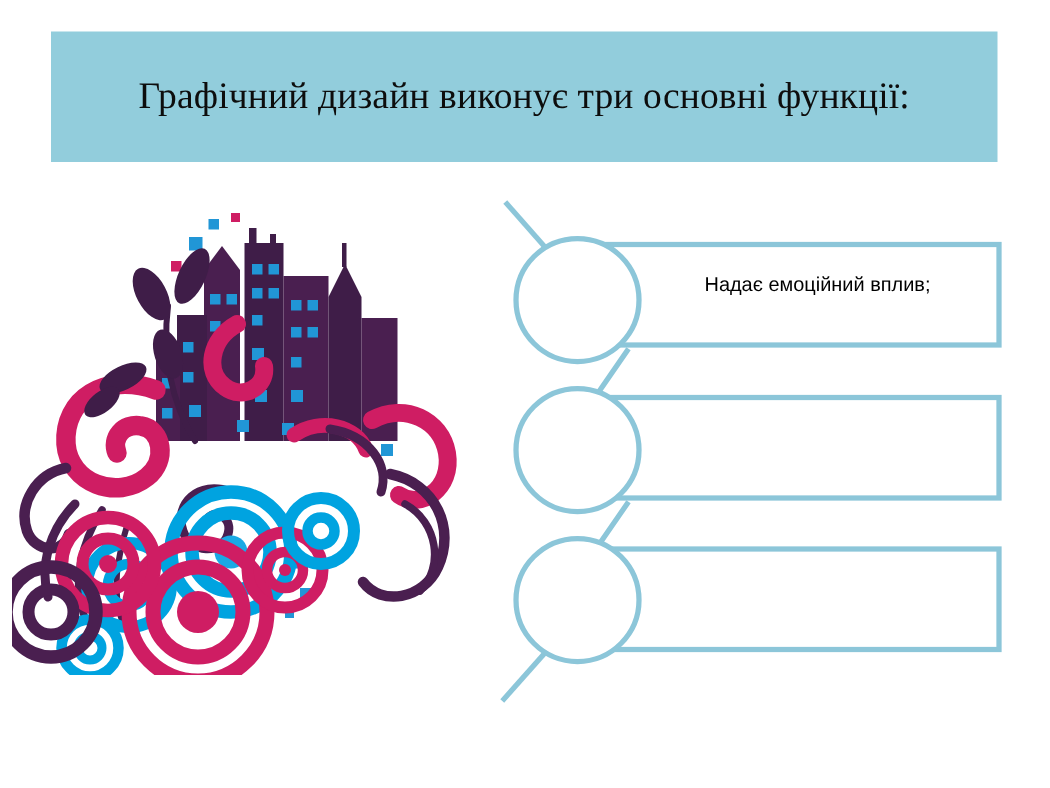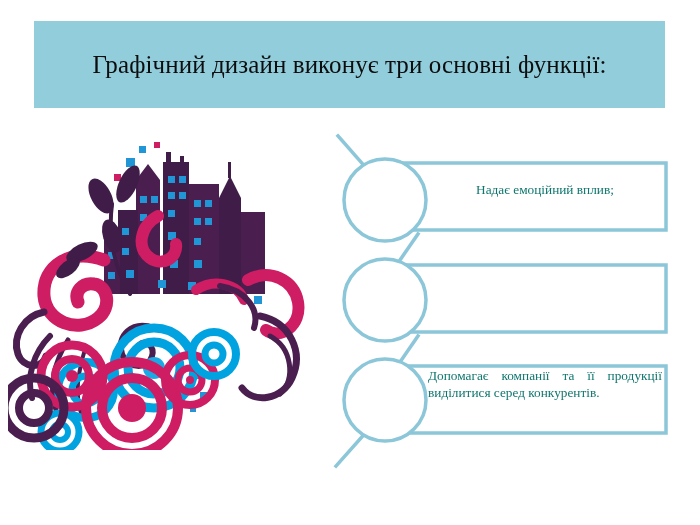--- a/index.html
+++ b/index.html
@@ -44,24 +44,24 @@
     position:absolute;
     left:324px;top:130px;
     width:346px;height:355px;
   }
   .diagram-svg{position:absolute;left:0;top:0;width:346px;height:355px;}
 
   .row-text{
     position:absolute;
     left:104px;
     width:234px;
-    font-family:Liberation Serif, serif;
+    font-family:Liberation Sans, sans-serif;
     font-size:13.3px;
     line-height:16.5px;
-    color:#0f766e;
+    color:#000000;
     box-sizing:border-box;
   }
   .row-text.centered{text-align:center;}
   .row-text.justified{text-align:justify;text-align-last:left;}
   #row-text-0{top:42px;height:36px;display:flex;align-items:center;justify-content:center;}
   #row-text-1{top:144px;height:36px;display:flex;align-items:center;justify-content:center;}
   #row-text-2{top:238px;}
 </style>
 </head>
 <body>
@@ -219,16 +219,15 @@
       <rect x="68" y="135" width="274" height="67" fill="#ffffff" stroke="#8cc6d9" stroke-width="3.5"></rect>
 
       <rect x="68" y="236" width="274" height="67" fill="#ffffff" stroke="#8cc6d9" stroke-width="3.5"></rect>
 
       <circle cx="61" cy="70" r="41" fill="#ffffff" stroke="#8cc6d9" stroke-width="3.5"></circle>
       <circle cx="61" cy="170" r="41" fill="#ffffff" stroke="#8cc6d9" stroke-width="3.5"></circle>
       <circle cx="61" cy="270" r="41" fill="#ffffff" stroke="#8cc6d9" stroke-width="3.5"></circle>
     </svg>
 
     <div class="row-text centered" id="row-text-0">Надає емоційний вплив;</div>
-    <div class="row-text justified" id="row-text-2">Допомагає компанії та її продукції виділитися серед конкурентів.</div>
   </div>
 
 </div>
 
 </body></html>

